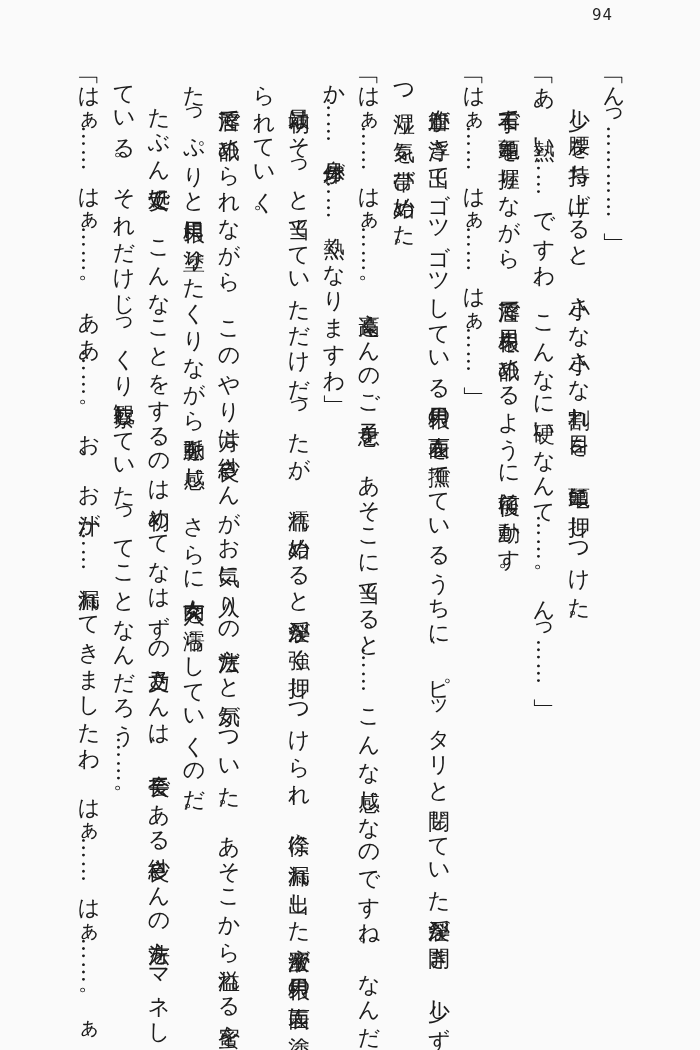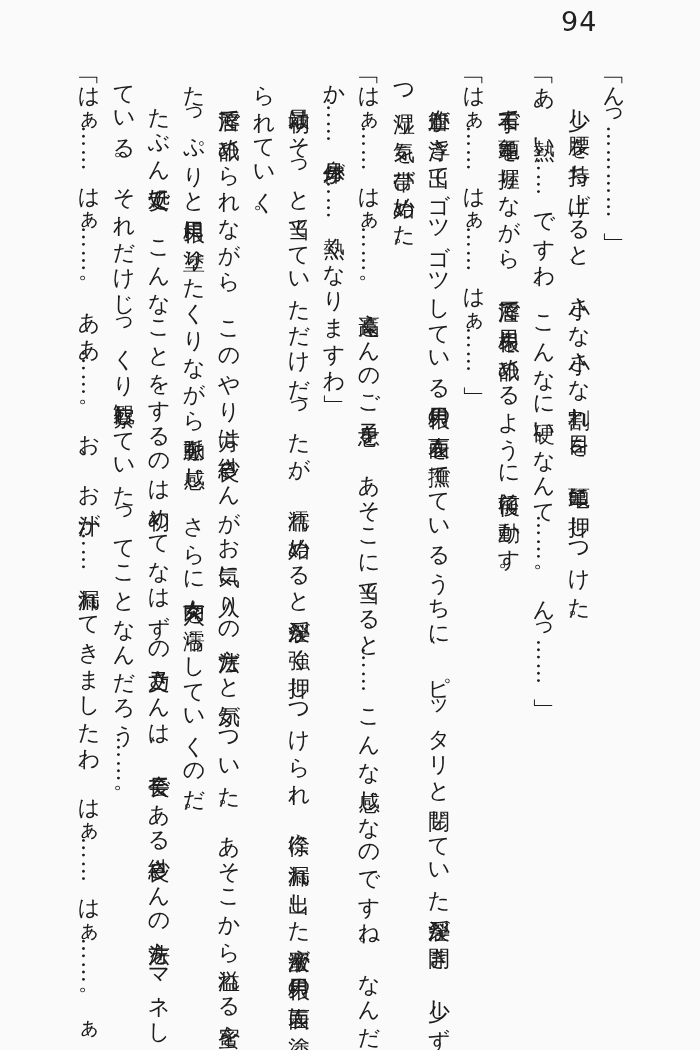--- a/index.html
+++ b/index.html
@@ -15,23 +15,23 @@
     width: 700px;
     height: 1050px;
     background: var(--paper, #fafafa);
     overflow: hidden;
     font-family: "DejaVu Serif", "Liberation Serif", serif;
     color: var(--ink, #1c1c1c);
   }
   .page-number {
     position: absolute;
     top: 6px;
-    left: 561px;
+    left: 592px;
     font-family: "DejaVu Sans", "Liberation Sans", sans-serif;
-    font-size: 27px;
+    font-size: 15px;
     letter-spacing: 1px;
     color: #222;
   }
   .page-text {
     position: absolute;
     top: 70px;
     right: 68px;
     height: 972px;
     width: 600px;
     writing-mode: vertical-rl;

